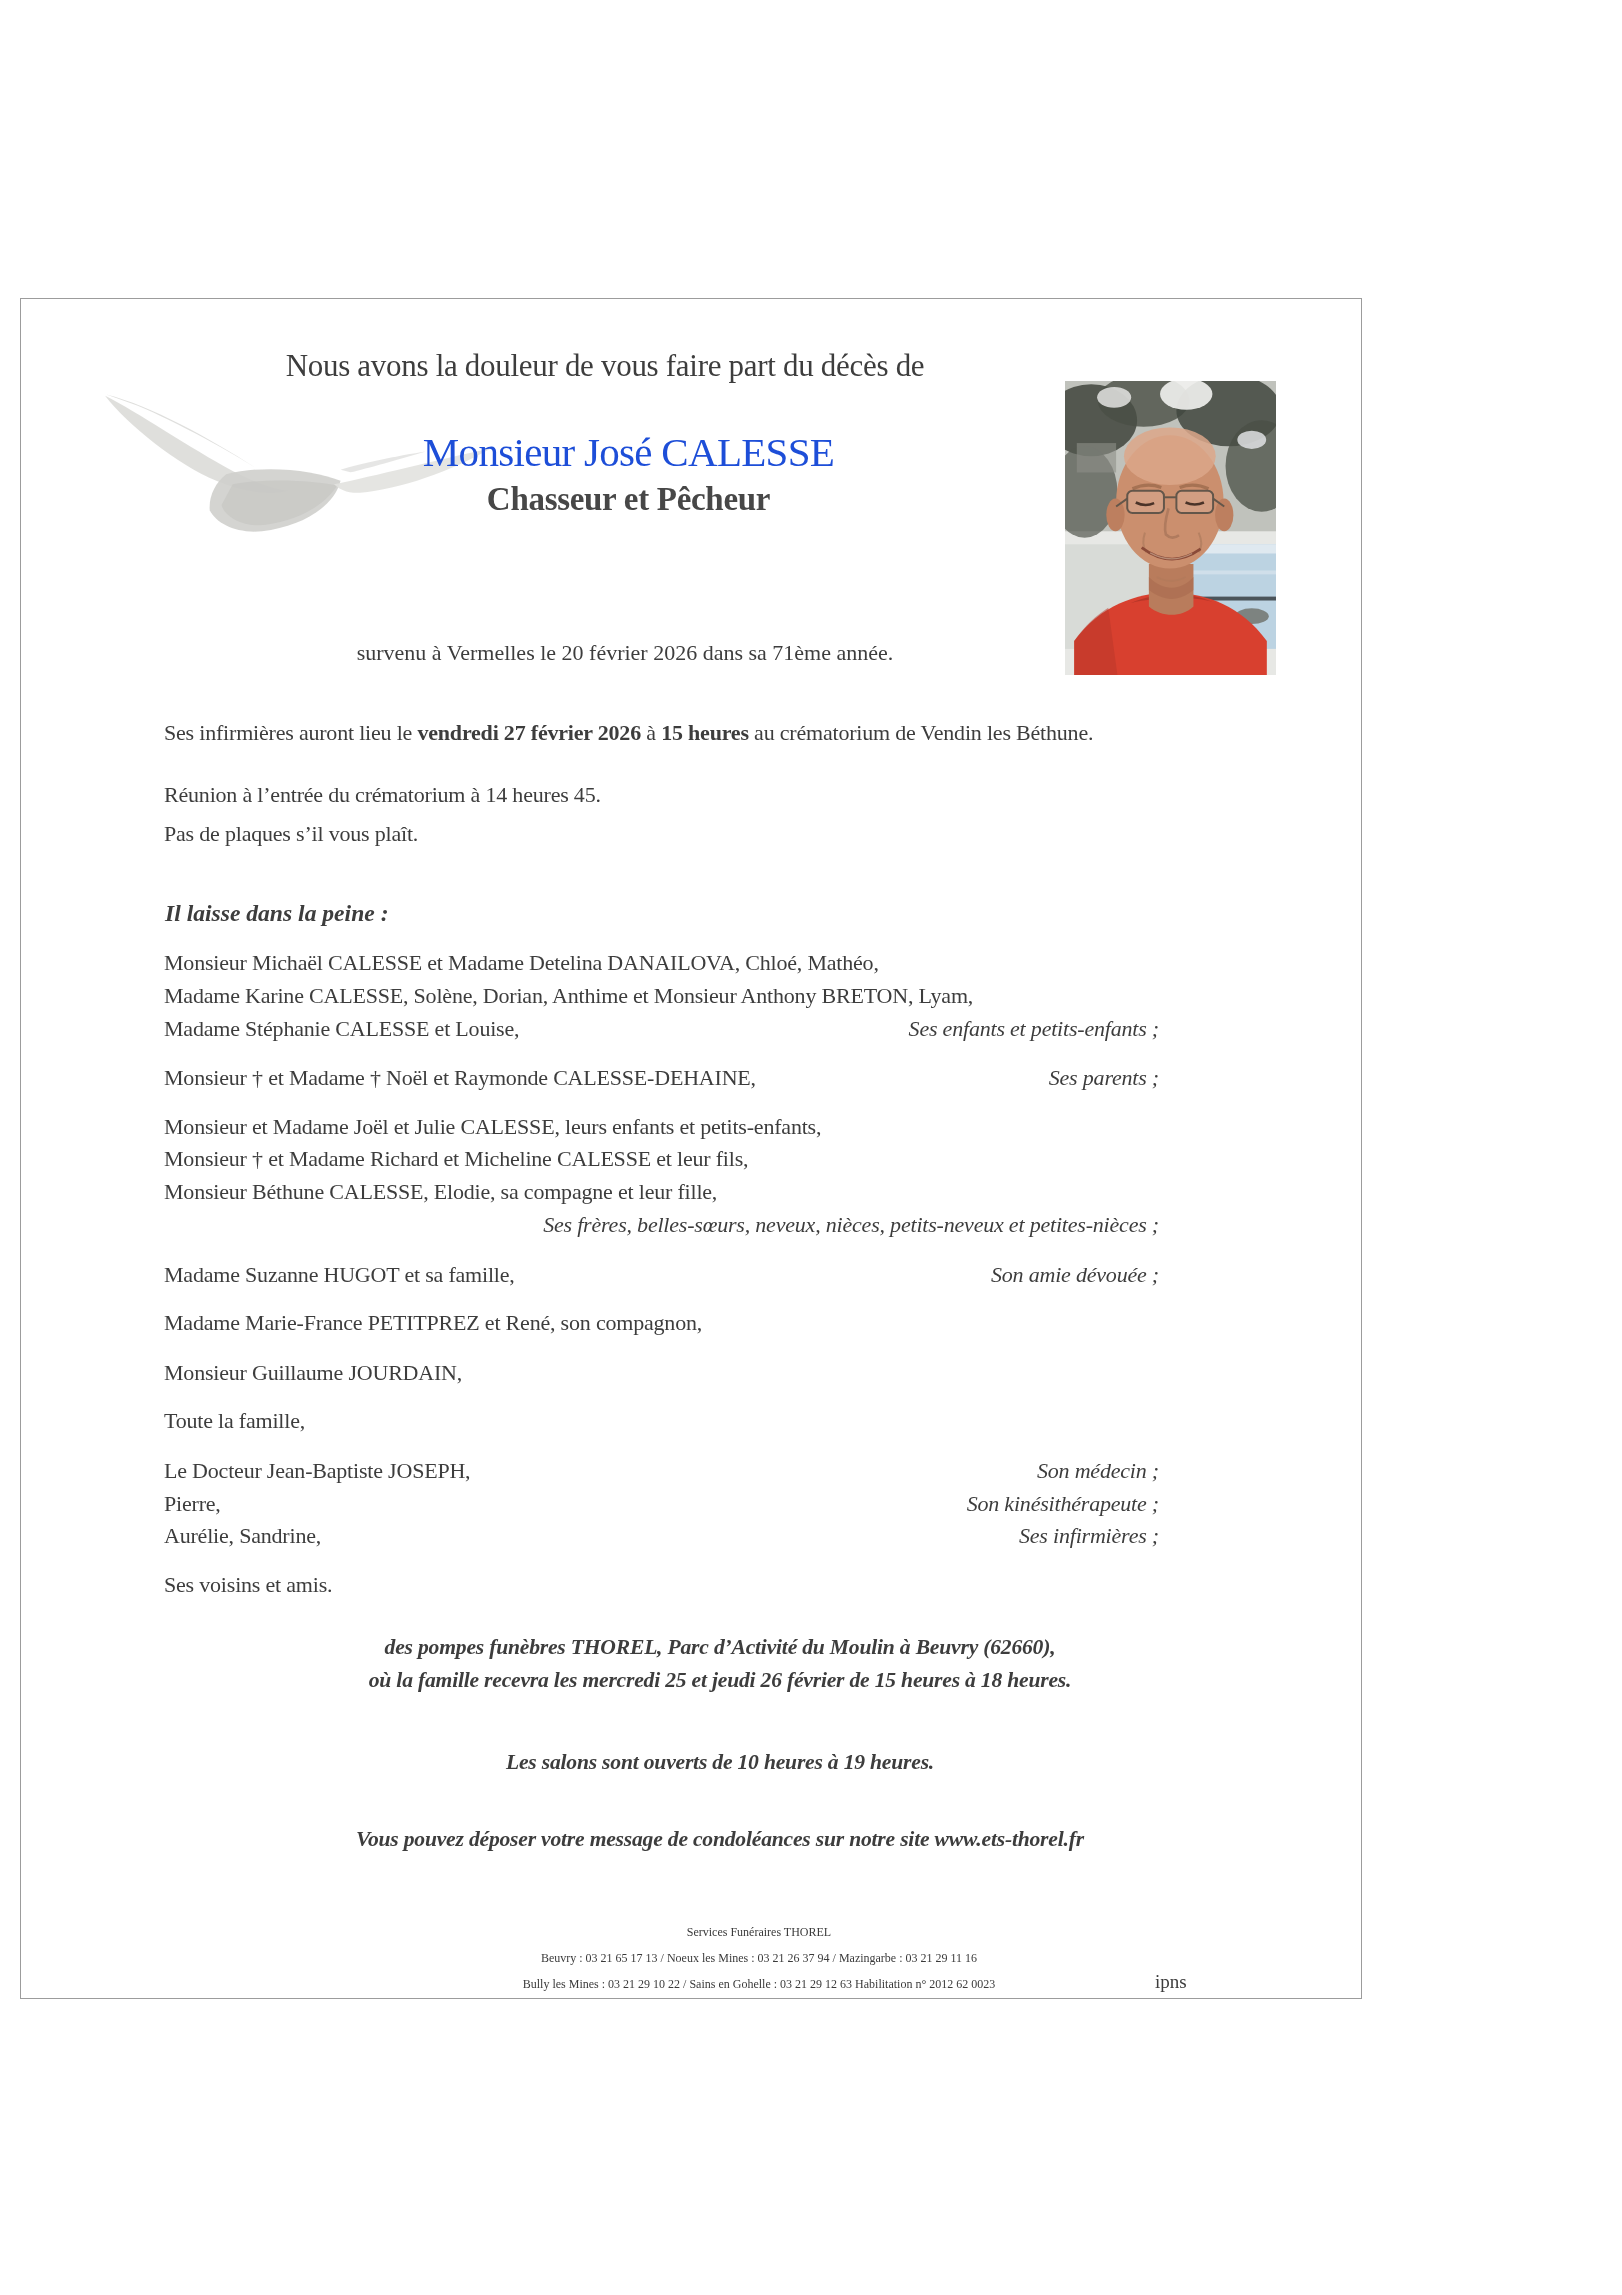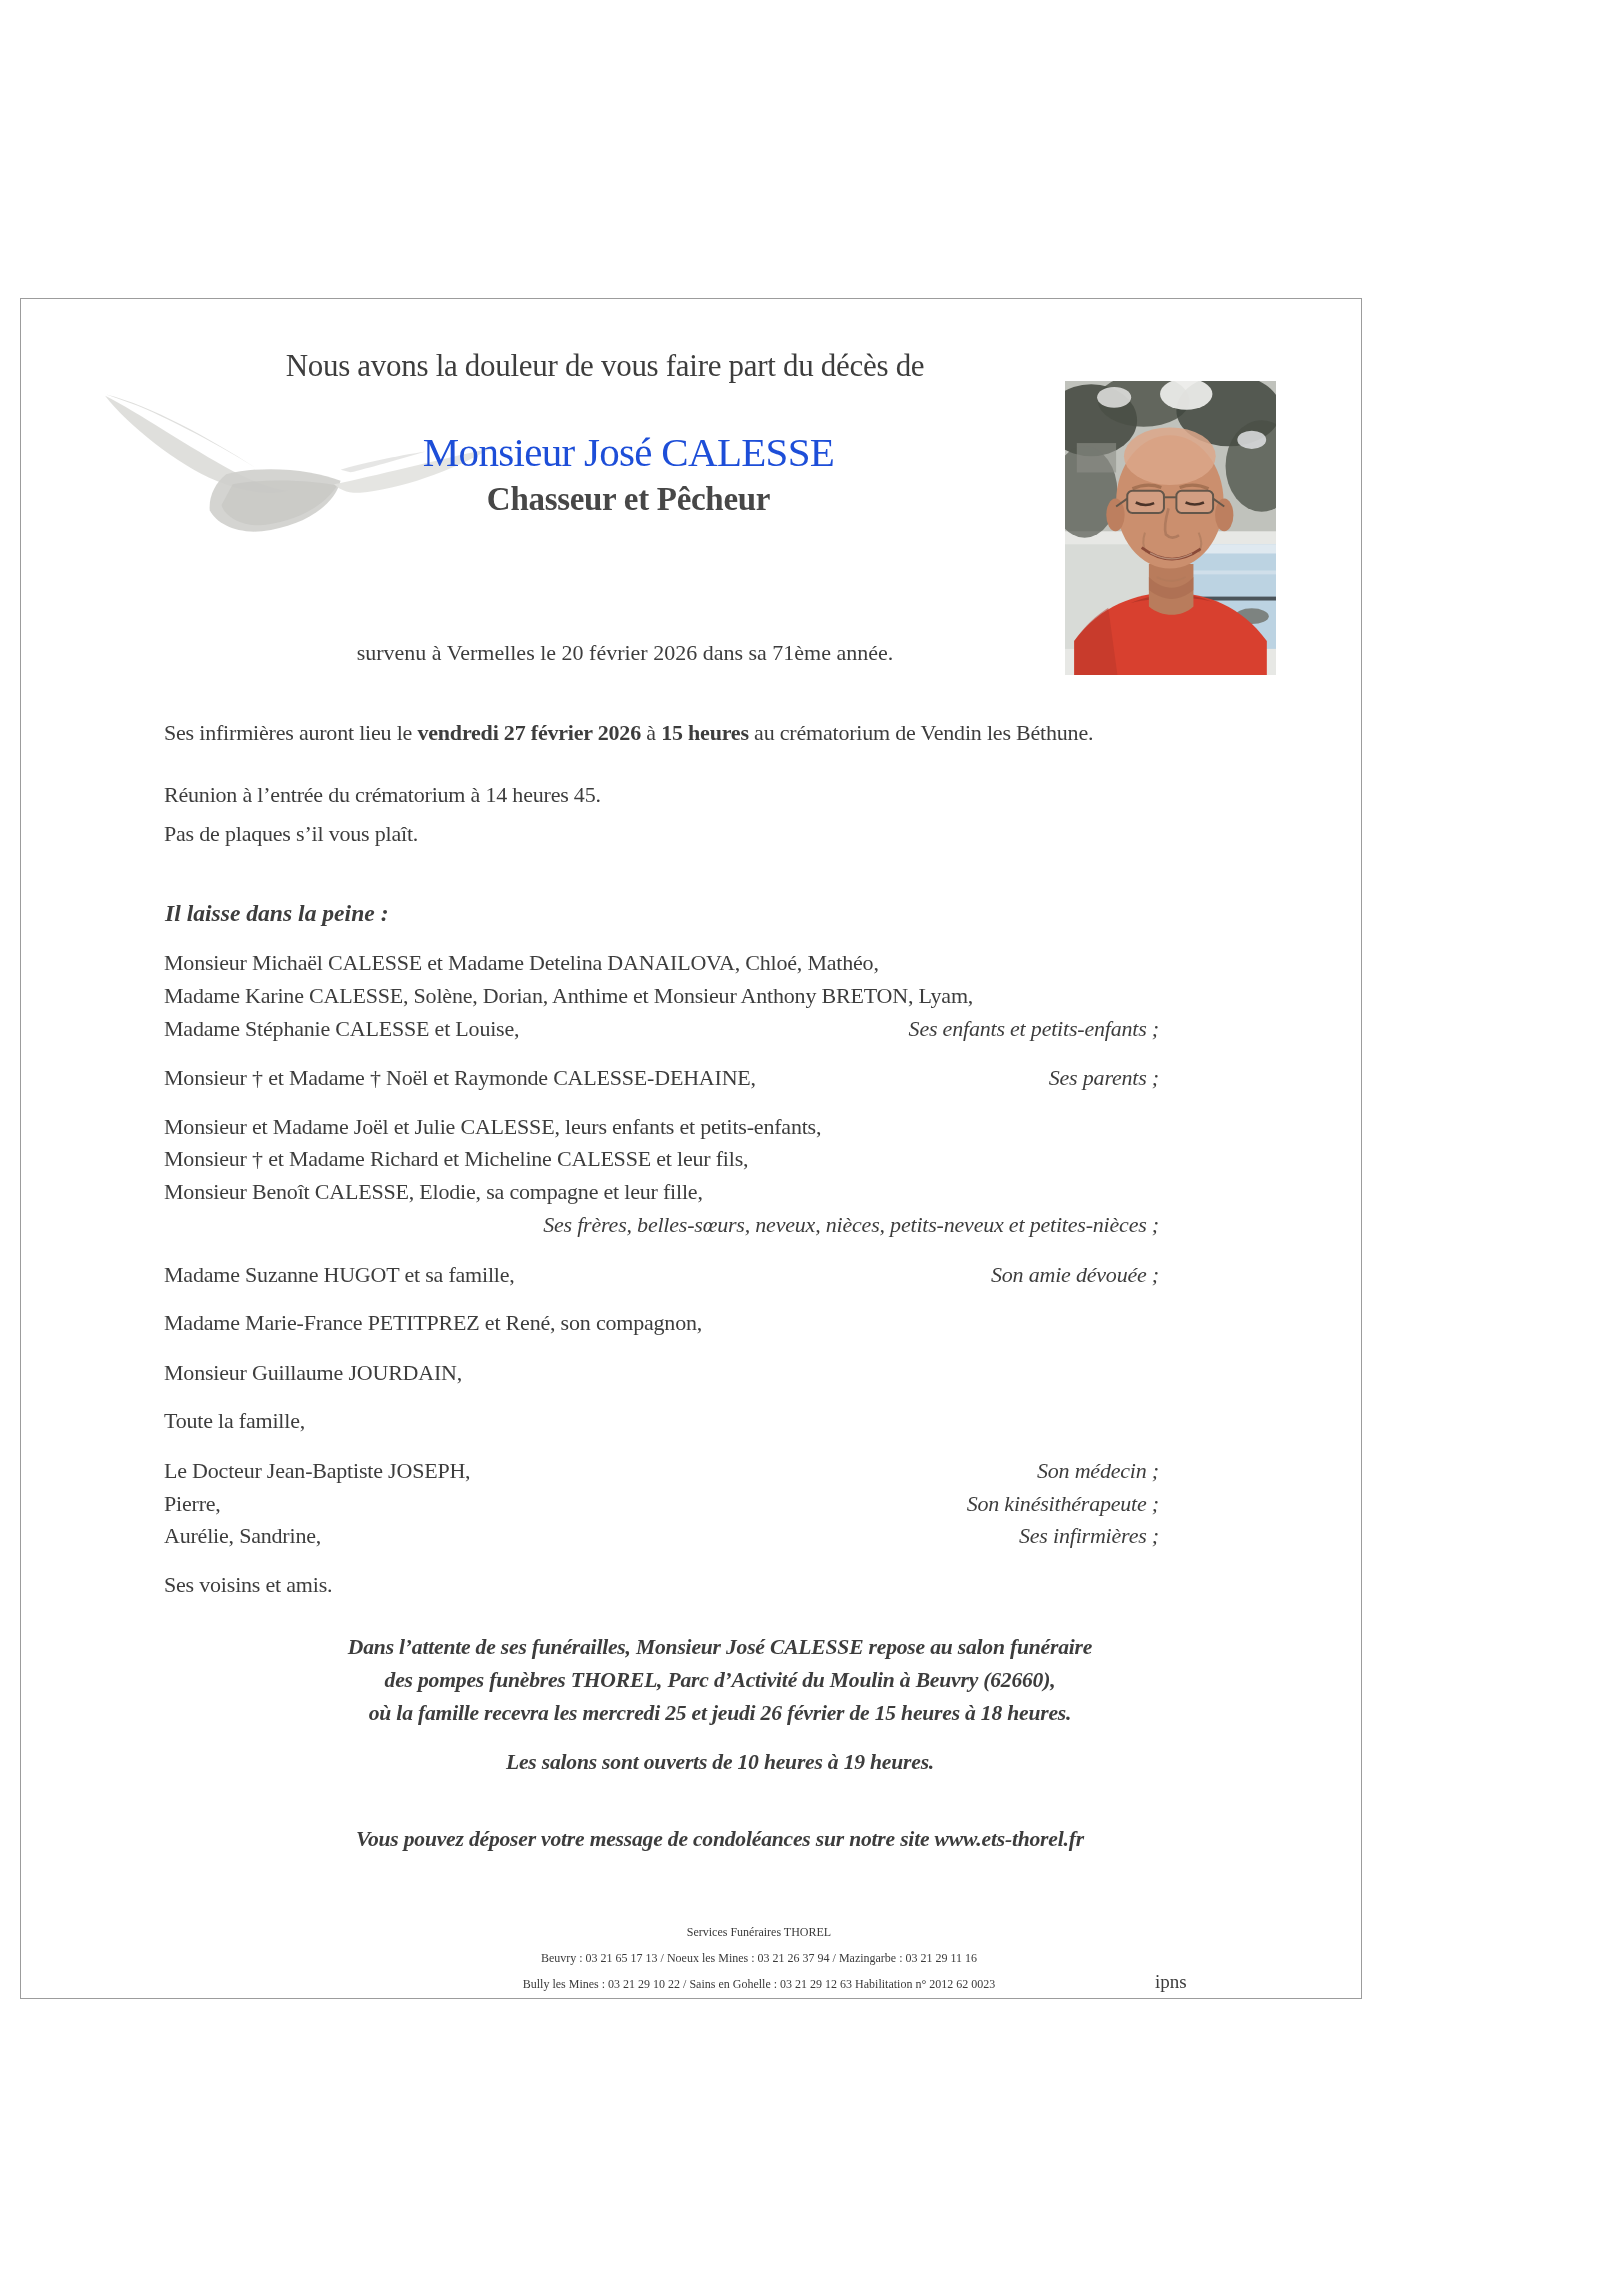--- a/index.html
+++ b/index.html
@@ -159,21 +159,21 @@
     <span class="rtext">Monsieur † et Madame † Noël et Raymonde CALESSE-DEHAINE,</span>
     <span class="rlabel">Ses parents ;</span>
   </div>
   <div class="row" style="top:1146px">
     <span class="rtext">Monsieur † et Madame Richard et Micheline CALESSE et leur fils,</span>
   </div>
   <div class="row" style="top:1114px">
     <span class="rtext">Monsieur et Madame Joël et Julie CALESSE, leurs enfants et petits-enfants,</span>
   </div>
   <div class="row" style="top:1179px">
-    <span class="rtext">Monsieur Benoît CALESSE, Elodie, sa compagne et leur fille,</span>
+    <span class="rtext">Monsieur Béthune CALESSE, Elodie, sa compagne et leur fille,</span>
   </div>
   <div class="row" style="top:1212px">
     <span class="rlabel">Ses frères, belles-sœurs, neveux, nièces, petits-neveux et petites-nièces ;</span>
   </div>
   <div class="row" style="top:1262px">
     <span class="rtext">Madame Suzanne HUGOT et sa famille,</span>
     <span class="rlabel">Son amie dévouée ;</span>
   </div>
   <div class="row" style="top:1310px">
     <span class="rtext">Madame Marie-France PETITPREZ et René, son compagnon,</span>
@@ -194,21 +194,20 @@
   </div>
   <div class="row" style="top:1523px">
     <span class="rtext">Aurélie, Sandrine,</span>
     <span class="rlabel">Ses infirmières ;</span>
   </div>
   <div class="row" style="top:1572px">
     <span class="rtext">Ses voisins et amis.</span>
   </div>
 
   <div class="abs notice n1">
-    <div>Dans l’attente de ses funérailles, Monsieur José CALESSE repose au salon funéraire</div>
     <div>des pompes funèbres THOREL, Parc d’Activité du Moulin à Beuvry (62660),</div>
     <div>où la famille recevra les mercredi 25 et jeudi 26 février de 15 heures à 18 heures.</div>
   </div>
 
   <div class="abs notice salons">Les salons sont ouverts de 10 heures à 19 heures.</div>
 
   <div class="abs notice condol">Vous pouvez déposer votre message de condoléances sur notre site www.ets-thorel.fr</div>
 
   <div class="abs footer">
     <div>Services Funéraires THOREL</div>

